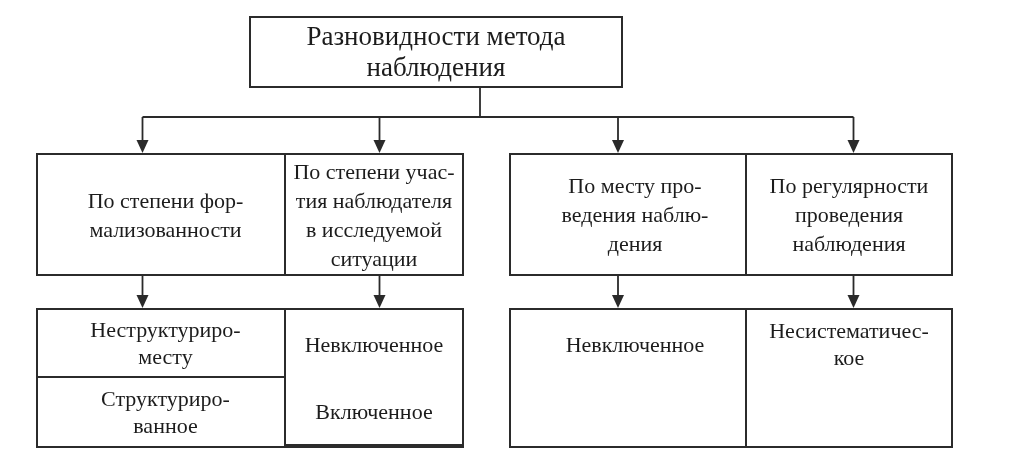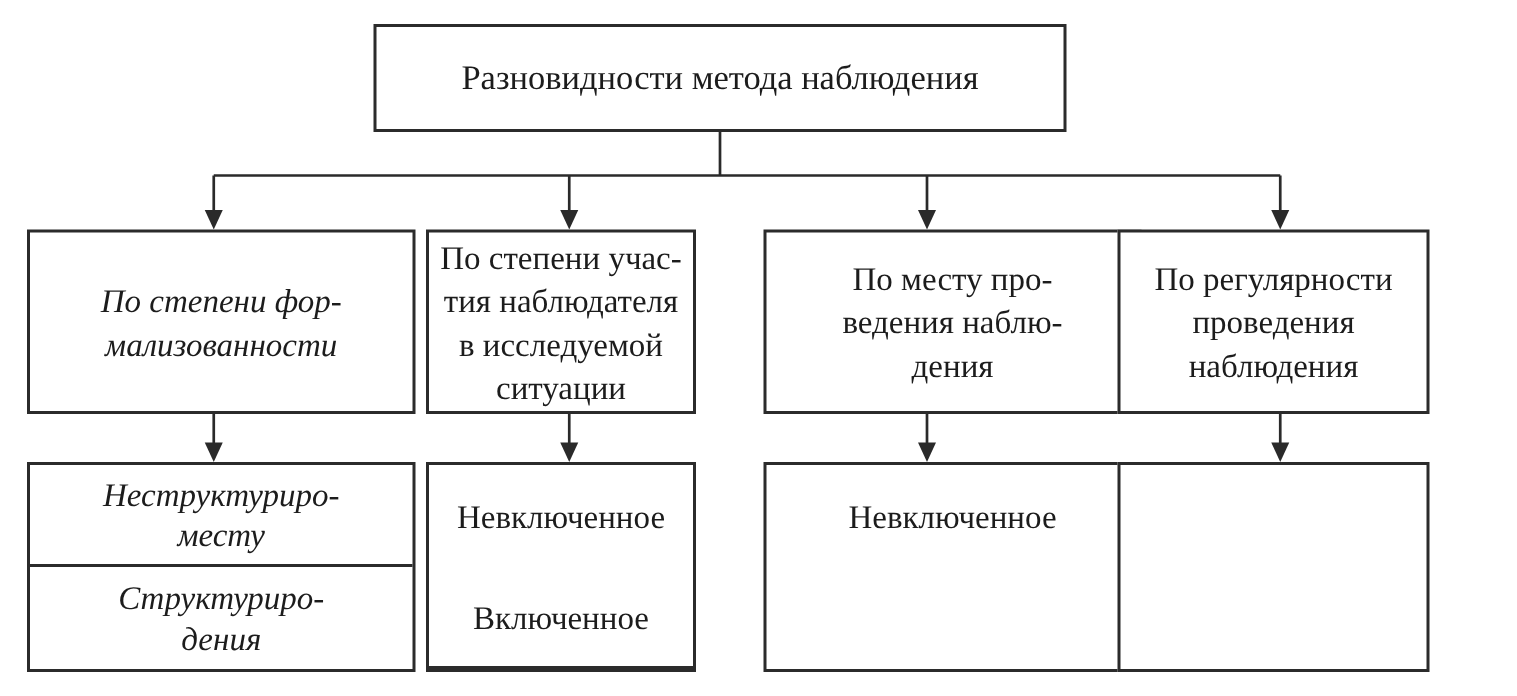--- a/index.html
+++ b/index.html
@@ -24,29 +24,29 @@
     border: 2px solid #2b2b2b;
     background: #ffffff;
     display: flex;
     align-items: center;
     justify-content: center;
     text-align: center;
     white-space: pre-line;
   }
   .root-node {
     left: 249px; top: 16px;
-    width: 462px; height: 72px;
-    font-size: 23px;
+    width: 374px; height: 72px;
+    font-size: 27px;
   }
   .branch-node {
     top: 153px; height: 123px;
     font-size: 22px;
     line-height: 29px;
   }
-  .b0 { left: 18px;  width: 259px; font-style: italic; }
+  .b0 { left: 36px;  width: 259px; }
   .b1 { left: 284px; width: 180px; }
   .b2 { left: 509px; width: 252px; }
   .b3 { left: 745px; width: 208px; }
   .stack {
     position: absolute;
     top: 308px; height: 140px;
     border: 2px solid #2b2b2b;
     background: #ffffff;
   }
   .cell {
@@ -116,35 +116,39 @@
 наблюдения</span>
   </div>
 
   <div class="stack b0">
     <div class="cell cell-top">
       <span>Неструктуриро-
 месту</span>
     </div>
     <div class="cell">
       <span>Структуриро-
-дения</span>
+ванное</span>
     </div>
   </div>
 
   <div class="stack b1">
     <div class="cell">
       <span>Невключенное</span>
     </div>
     <div class="cell cell-top">
       <span>Включенное</span>
     </div>
   </div>
 
   <div class="stack b2">
     <div class="cell">
       <span>Невключенное</span>
     </div>
   </div>
 
   <div class="stack b3">
+    <div class="cell">
+      <span>Несистематичес-
+кое</span>
+    </div>
   </div>
 
 </div>
 
 </body></html>

